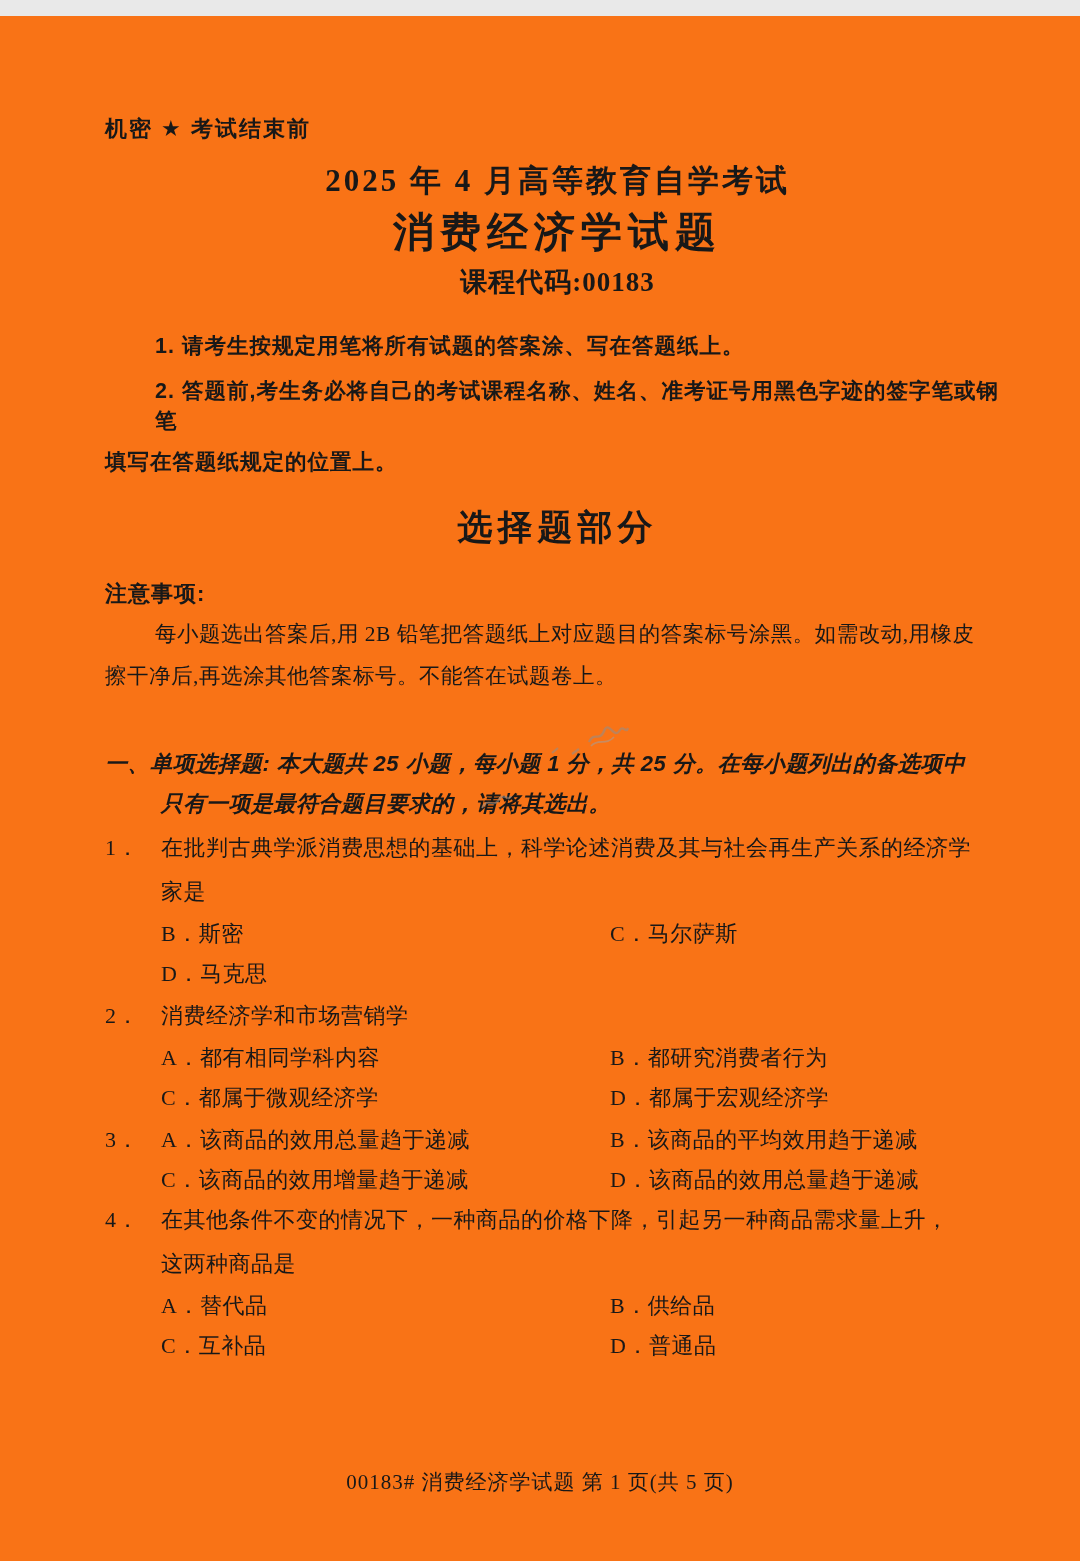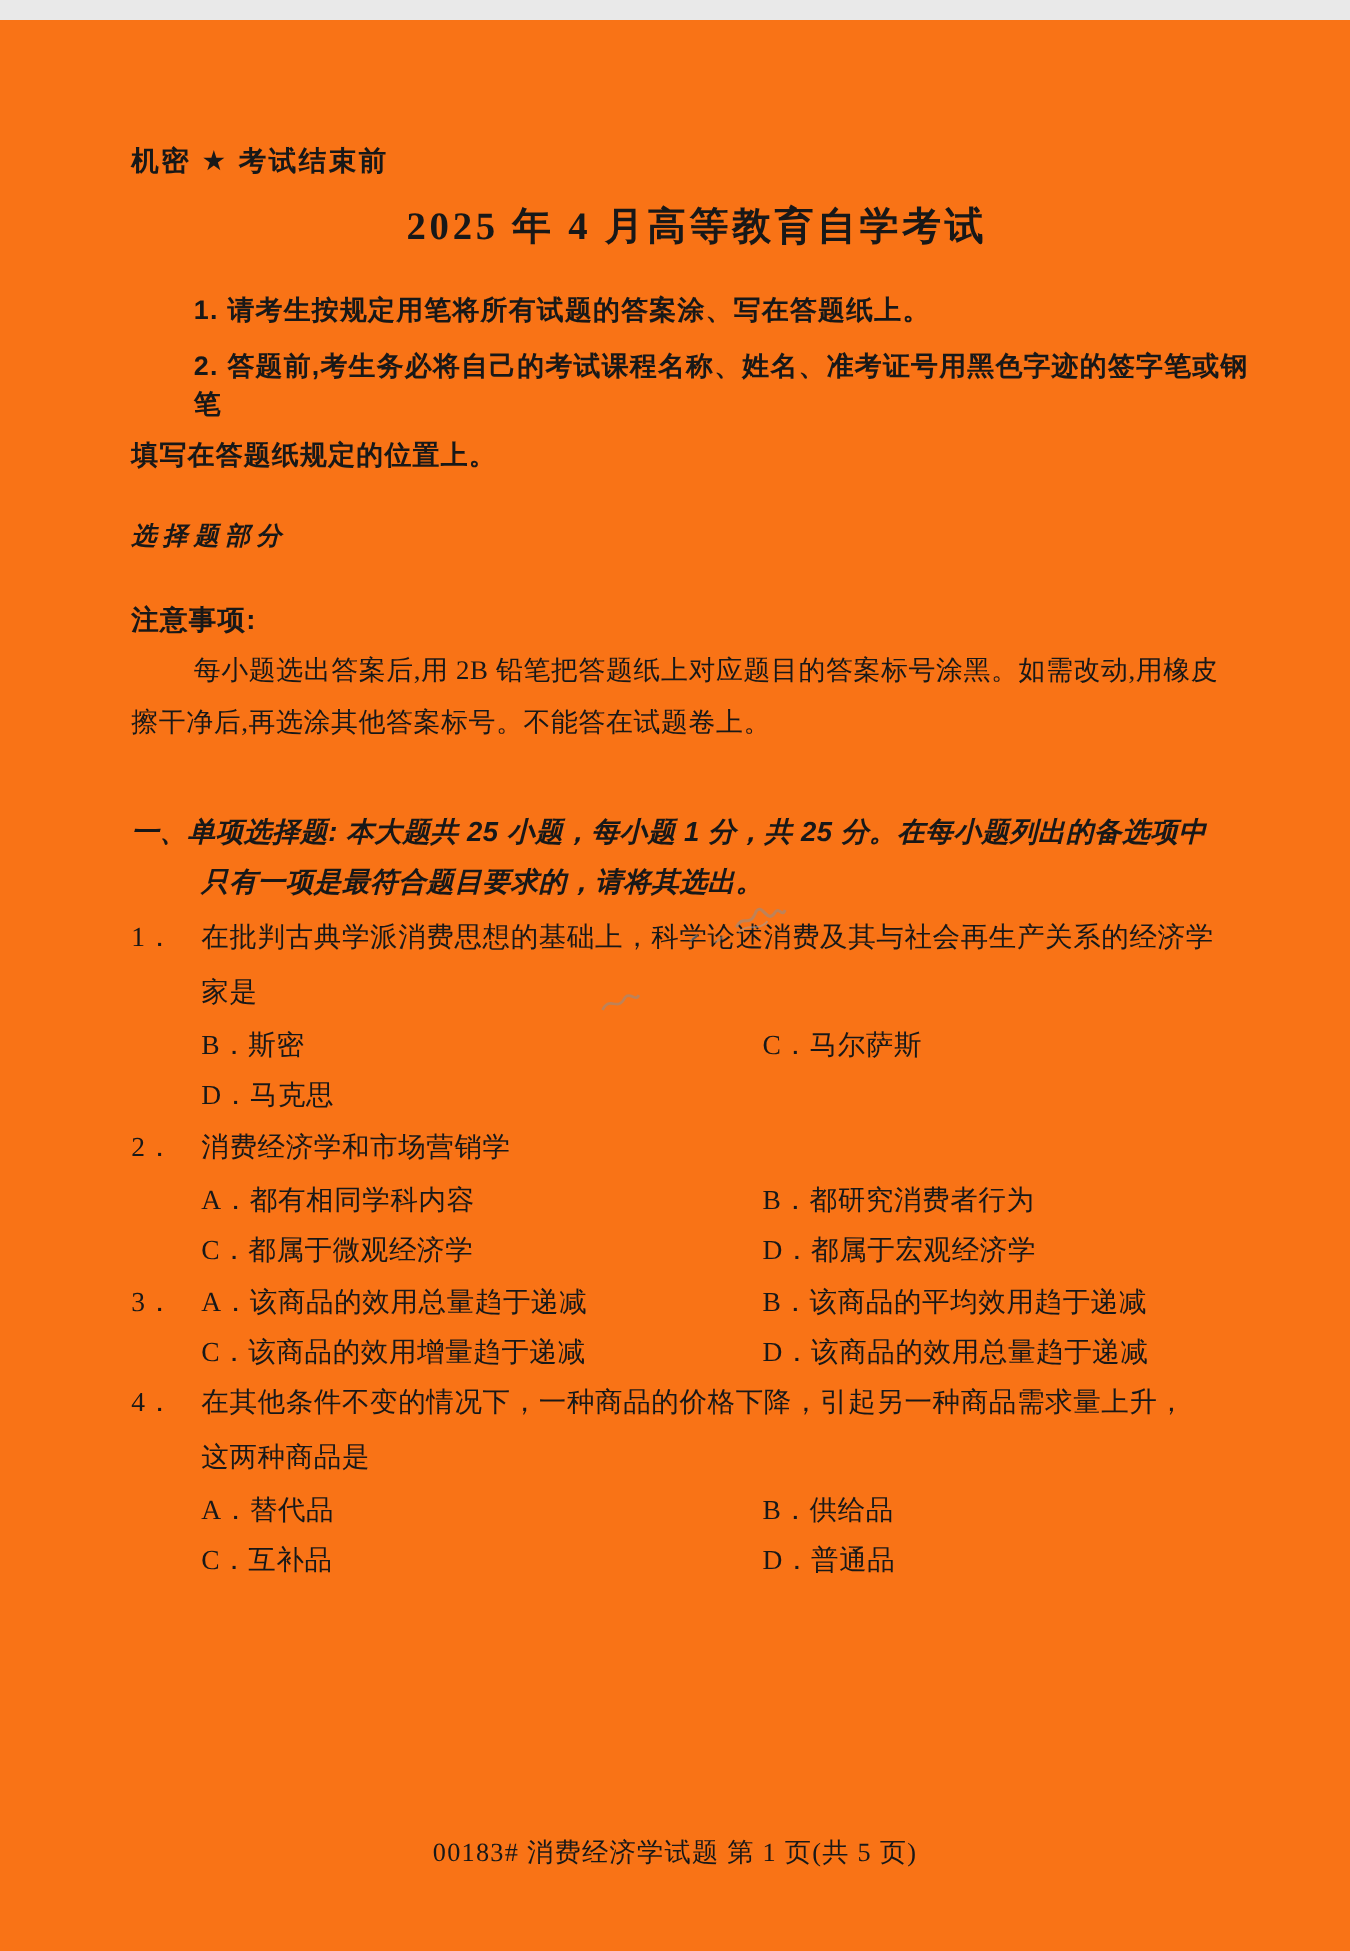--- a/index.html
+++ b/index.html
@@ -33,23 +33,23 @@
     font-weight:bold;font-size:27px;line-height:38px;letter-spacing:1px;
   }
   .instr{
     margin:0;font-family:"Liberation Sans","DejaVu Sans",sans-serif;
     font-weight:bold;font-size:21.5px;line-height:30px;letter-spacing:1px;
   }
   .instr.i1{margin-top:30px;padding-left:50px;}
   .instr.i2a{margin-top:15px;padding-left:50px;}
   .instr.i2b{margin-top:11px;}
   .section-title{
-    margin:28px 0 0;text-align:left;
+    margin:28px 0 0;text-align:center;
     font-family:"Liberation Sans","DejaVu Sans",sans-serif;
-    font-weight:bold;font-size:20px;line-height:44px;letter-spacing:5px;font-style:italic;
+    font-weight:bold;font-size:35px;line-height:44px;letter-spacing:5px;
   }
   .notes-heading{
     margin-top:30px;
     font-family:"Liberation Sans","DejaVu Sans",sans-serif;
     font-weight:bold;font-size:22px;line-height:30px;letter-spacing:1px;
   }
   .notes{margin:0;font-size:21.5px;line-height:30px;letter-spacing:0.5px;}
   .notes.n1{margin-top:10px;padding-left:50px;}
   .notes.n2{margin-top:12px;}
 
@@ -84,20 +84,22 @@
 </style>
 </head>
 <body>
 
 <div class="page">
   <div class="content">
 
     <div class="security">机密 ★ 考试结束前</div>
 
     <h1 class="session-title">2025 年 4 月高等教育自学考试</h1>
+    <h2 class="exam-title">消费经济学试题</h2>
+    <h3 class="course-code">课程代码:00183</h3>
 
     <p class="instr i1">1. 请考生按规定用笔将所有试题的答案涂、写在答题纸上。</p>
     <p class="instr i2a">2. 答题前,考生务必将自己的考试课程名称、姓名、准考证号用黑色字迹的签字笔或钢笔</p>
     <p class="instr i2b">填写在答题纸规定的位置上。</p>
 
     <h2 class="section-title">选择题部分</h2>
 
     <div class="notes-heading">注意事项:</div>
     <p class="notes n1">每小题选出答案后,用 2B 铅笔把答题纸上对应题目的答案标号涂黑。如需改动,用橡皮</p>
     <p class="notes n2">擦干净后,再选涂其他答案标号。不能答在试题卷上。</p>

